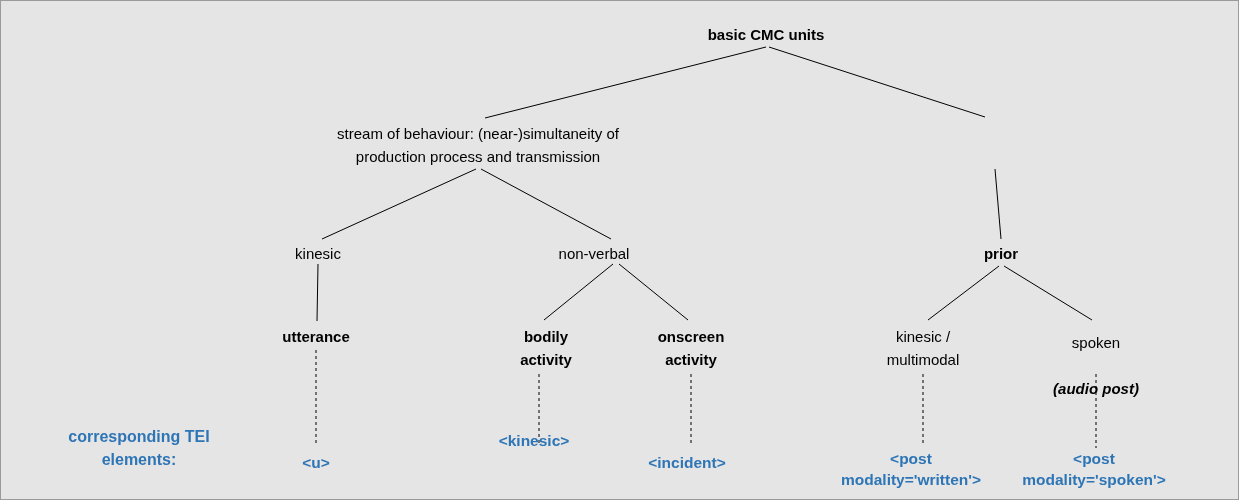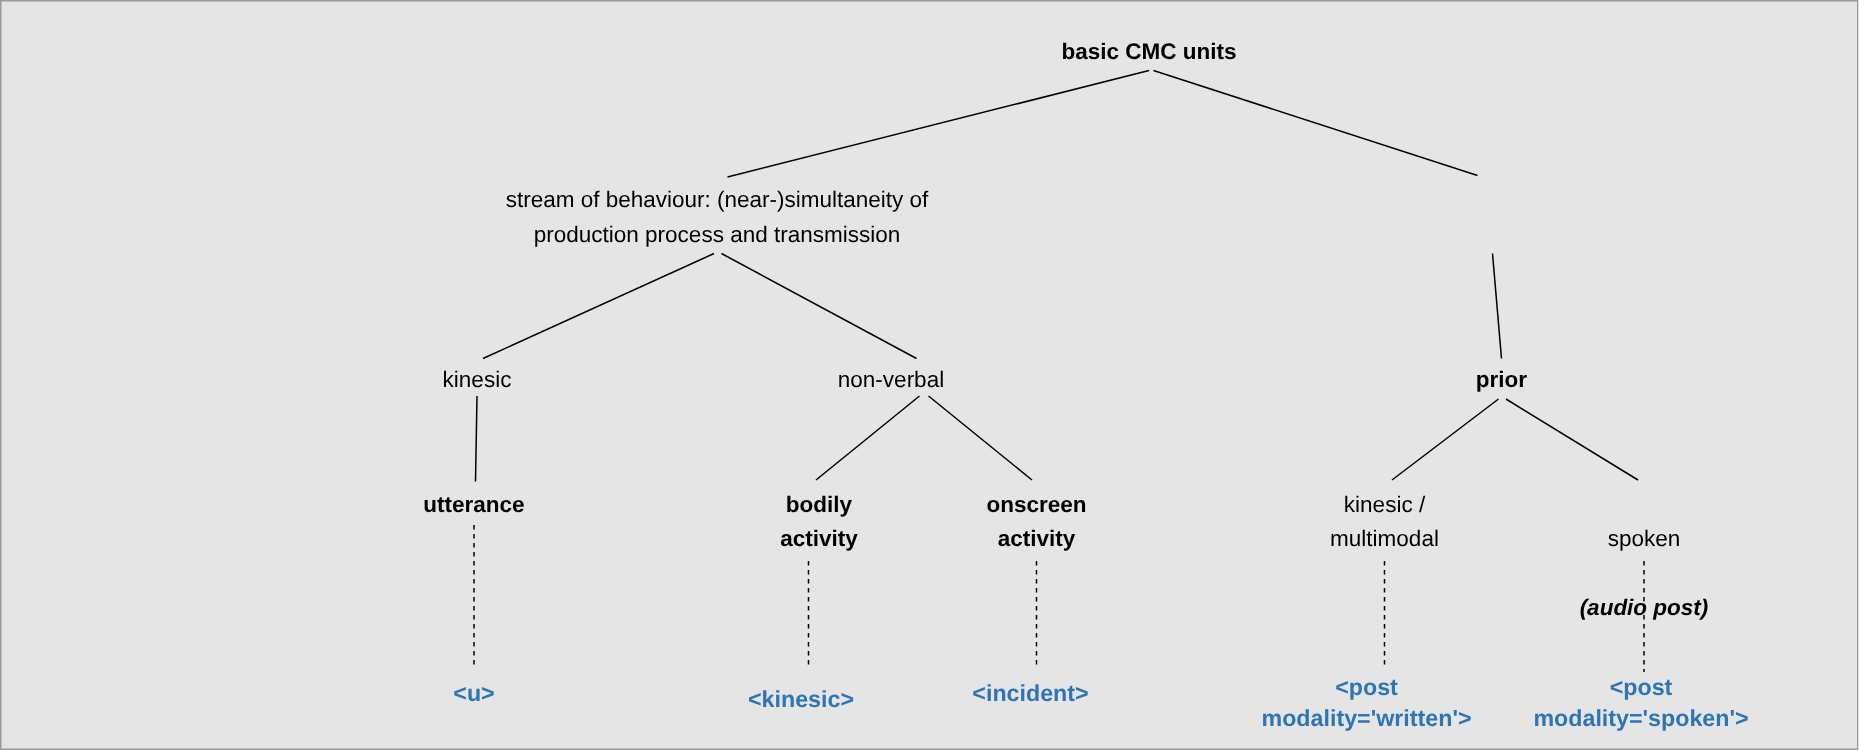--- a/index.html
+++ b/index.html
@@ -89,26 +89,28 @@
   <div class="node" style="left:593px; top:241px;">non-verbal</div>
   <div class="node bold" style="left:1000px; top:241px;">prior</div>
 
   <div class="node bold" style="left:315px; top:324px;">utterance</div>
   <div class="node bold" style="left:525px; top:324px;margin-left:20px;">bodily
 activity</div>
   <div class="node bold" style="left:690px; top:324px;">onscreen
 activity</div>
   <div class="node" style="left:922px; top:324px;">kinesic /
 multimodal</div>
-  <div class="node stack" style="left:1095px; top:324px;text-align:center;">
+  <div class="node stack" style="left:1095px; top:307px;text-align:center;">
     <span>spoken</span>
     <span class="italic">(audio post)</span>
   </div>
 
+  <div class="tei-caption" style="color: rgb(46, 117, 182);">corresponding TEI
+elements:</div>
   <div class="node tei tei-label" style="left: 315px; top: 451px; color: rgb(46, 117, 182);">&lt;u&gt;</div>
-  <div class="node tei tei-label" style="left: 533px; top: 455px; color: rgb(46, 117, 182);">&lt;kinesic&gt;</div>
+  <div class="node tei tei-label" style="left: 533px; top: 429px; color: rgb(46, 117, 182);">&lt;kinesic&gt;</div>
   <div class="node tei tei-label" style="left: 686px; top: 451px; color: rgb(46, 117, 182);">&lt;incident&gt;</div>
   <div class="node tei tei-label" style="left: 910px; top: 447px; color: rgb(46, 117, 182);">&lt;post
 modality='written'&gt;</div>
   <div class="node tei tei-label" style="left: 1093px; top: 447px; color: rgb(46, 117, 182);">&lt;post
 modality='spoken'&gt;</div>
 
 </div>
 
 </body></html>

